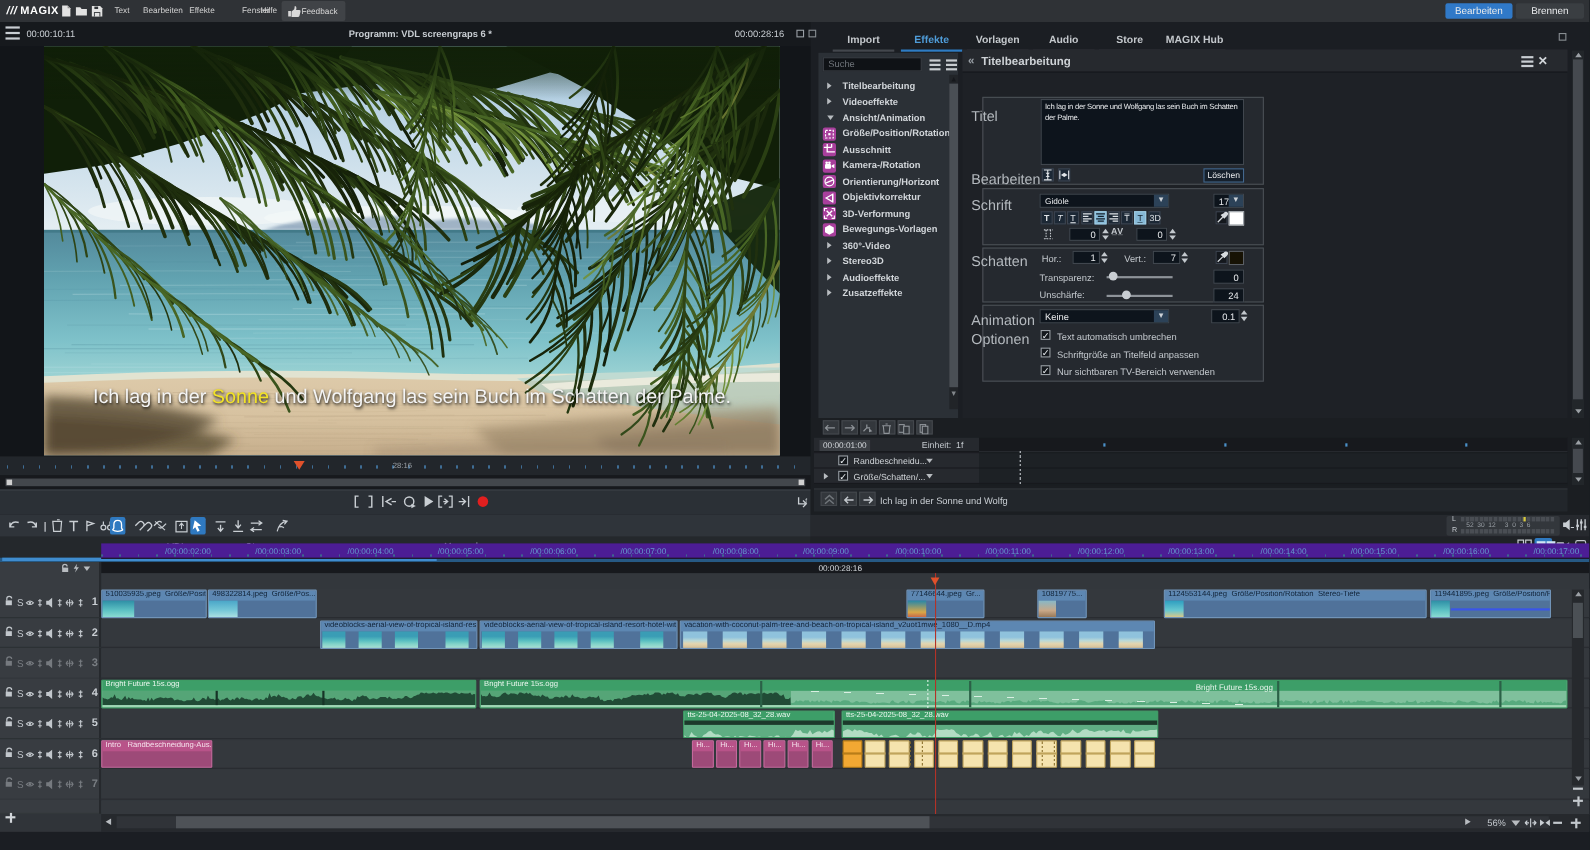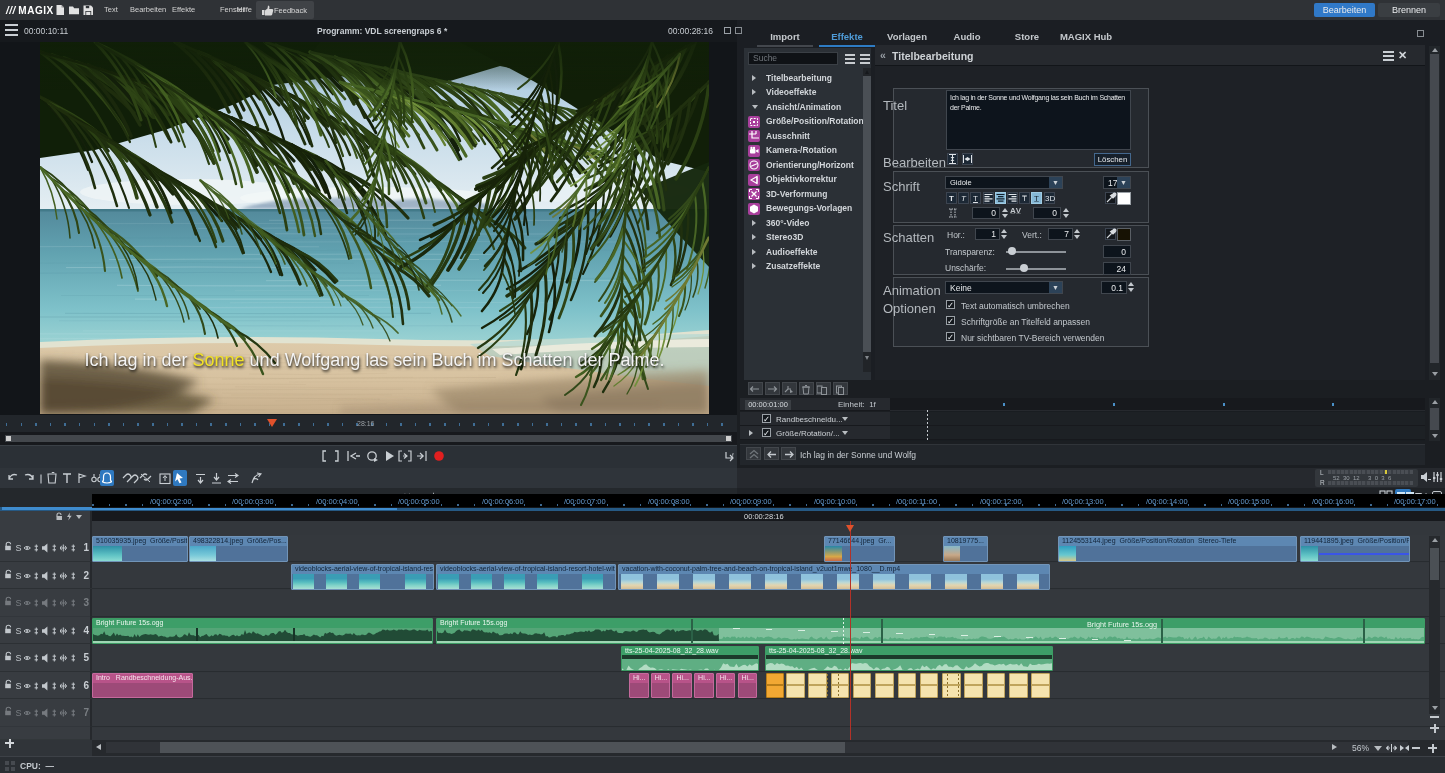--- a/index.html
+++ b/index.html
@@ -45,21 +45,21 @@
  font-size:9px;text-align:center;line-height:12px}
 #toolbar{left:0;top:468px;width:737px;height:20px;background:#2f343a}
 #toolbarR{left:737px;top:468px;width:708px;height:20px;background:#26292e}
 #tabrow{left:0;top:488px;width:737px;height:19px;background:#24282c}
 #tabrowR{left:737px;top:488px;width:708px;height:19px;background:#1f2226}
 #bluebar{left:0;top:507px;width:1445px;height:4px;background:#265984}
 #bluebar .seg{position:absolute;left:2px;top:0;width:395px;height:3px;background:#3f8cce}
 #timeline{left:0;top:511px;width:1445px;height:245px;background:#33373c}
 #thead{left:0;top:511px;width:92px;height:245px;background:#383c41;border-right:2px solid #26292d}
 #rangebar{left:92px;top:511px;width:1353px;height:10px;background:#17191d}
-#ruler{left:92px;top:494px;width:1353px;height:14px;background:#000000;border-bottom:1px solid #141619}
+#ruler{left:92px;top:494px;width:1353px;height:14px;background:#4c1d95;border-bottom:1px solid #141619}
 .rlabel{position:absolute;top:3px;font-size:7.5px;color:#659ace}
 .track{position:absolute;left:92px;width:1353px;height:26.5px;background:#34383d;border-bottom:1px solid #282c30}
 .thr{position:absolute;left:0;width:92px;border-bottom:1px solid #2c3034;color:#c9ced3}
 .thr .num{position:absolute;right:3px;top:7px;font-size:10px;font-weight:bold}
 .thr.dim{opacity:0.45}
 .clip{position:absolute;overflow:hidden;border-radius:1px}
 .ctitle{position:absolute;left:0;top:0;right:0;height:9px;font-size:7px;overflow:hidden;white-space:nowrap;padding-left:3px}
 .bclip .ctitle{background:#5d87b2;color:#122337}
 .bclip{background:#50729a;border:1px solid #7194b8}
 .gclip{background:#6cb58b;border:1px solid #3d9c64}
@@ -1260,21 +1260,21 @@
     <div class="ab" style="left:1223px;top:403px;width:2px;height:3px;background:#4a90c8"></div>
     <div class="ab" style="left:1332px;top:403px;width:2px;height:3px;background:#4a90c8"></div>
     <div class="ab" style="left:740px;top:412px;width:150px;height:14px;background:#26292e;border-bottom:1px solid #17191d"></div>
     <div class="chk" style="left:762px;top:414px">✓</div>
     <div class="ab tx" style="left:776px;top:415px;color:#ced2d6;font-size:8px">Randbeschneidu...</div>
     <div class="ab" style="left:842px;top:417px;border-left:3.5px solid transparent;border-right:3.5px solid transparent;border-top:4.5px solid #b8bcc0"></div>
     <div class="ab" style="left:890px;top:412px;width:535px;height:14px;background:#1d2125;border-bottom:1px solid #17191d"></div>
     <div class="ab" style="left:740px;top:426px;width:150px;height:14px;background:#26292e;border-bottom:1px solid #17191d"></div>
     <div class="ab" style="left:749px;top:430px;border-left:4px solid #b8bcc0;border-top:3.5px solid transparent;border-bottom:3.5px solid transparent"></div>
     <div class="chk" style="left:762px;top:428px">✓</div>
-    <div class="ab tx" style="left:776px;top:429px;color:#ced2d6;font-size:8px">Größe/Rotation/...</div>
+    <div class="ab tx" style="left:776px;top:429px;color:#ced2d6;font-size:8px">Größe/Schatten/...</div>
     <div class="ab" style="left:842px;top:431px;border-left:3.5px solid transparent;border-right:3.5px solid transparent;border-top:4.5px solid #b8bcc0"></div>
     <div class="ab" style="left:890px;top:426px;width:535px;height:14px;background:#1d2125;border-bottom:1px solid #17191d"></div>
     <div class="ab" style="left:927px;top:410px;width:1px;height:31px;background:repeating-linear-gradient(#c3c8cd 0 2px,transparent 2px 4px)"></div>
     <div class="ab" style="left:740px;top:444px;width:685px;height:21px;background:#22262b;border-top:1px solid #303439"></div>
     <div class="kbtn" style="left:746px;top:447px">
       <svg class="ab" style="left:1px;top:1px" width="12" height="11" viewBox="0 0 12 11">
         <path d="M2,5 l4,-3.5 l4,3.5 M2,9 l4,-3.5 l4,3.5" stroke="#70757a" stroke-width="1.3" fill="none"></path>
       </svg>
     </div>
     <div class="kbtn" style="left:764px;top:447px">
@@ -1682,16 +1682,12 @@
     <svg class="ab" style="left:1386px;top:743px" width="11" height="10" viewBox="0 0 11 10">
       <path d="M5.5,1 v8" stroke="#c9ced3"></path>
       <path d="M4,5 l-3.5,0 M7,5 l3.5,0 M2.5,3 l-2,2 l2,2 M8.5,3 l2,2 l-2,2" stroke="#c9ced3" stroke-width="1.1" fill="none"></path>
     </svg>
     <svg class="ab" style="left:1399px;top:743px" width="11" height="10" viewBox="0 0 11 10">
       <path d="M1,2 l4,3 l-4,3 z M10,2 l-4,3 l4,3 z" fill="#c9ced3"></path>
     </svg>
     <div class="ab" style="left:1412px;top:747px;width:8px;height:2px;background:#c3c8cd"></div>
     <div class="ab" style="left:1428px;top:747px;width:9px;height:2px;background:#c3c8cd"></div>
     <div class="ab" style="left:1431.5px;top:743.5px;width:2px;height:9px;background:#c3c8cd"></div>
-    <div class="ab" id="statusbar">
-      <div class="ab" style="left:5px;top:4px;width:4px;height:4px;background:#464a50;box-shadow:6px 0 #464a50,0 6px #464a50,6px 6px #464a50"></div>
-      <div class="ab tx" style="left:20px;top:4px;font-weight:bold">CPU: &nbsp;—</div>
-    </div>
   </div>
 </body></html>

